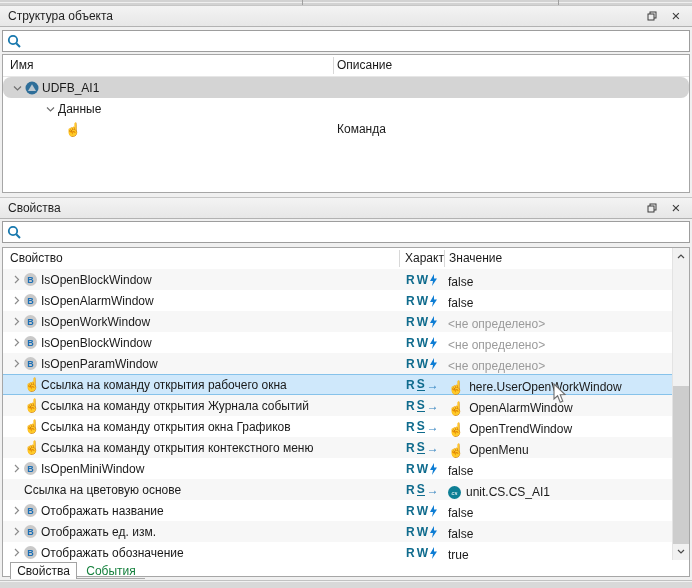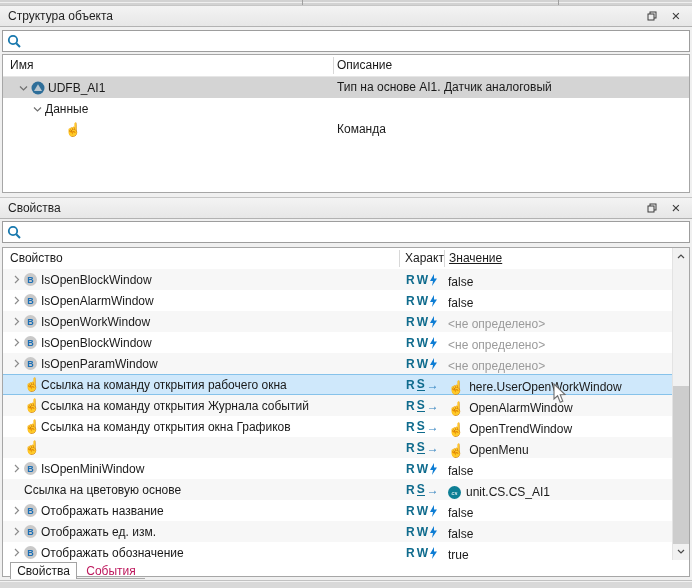--- a/index.html
+++ b/index.html
@@ -40,21 +40,21 @@
   .hand-glyph{color:#1c76b8;font-size:13px;line-height:13px;}
   .cs-icon{display:inline-flex;width:13px;height:13px;border-radius:50%;background:#0e7f95;color:#fff;
            font-size:6px;font-style:italic;align-items:center;justify-content:center;}
 
   
   .propsbox{position:absolute;left:2px;top:247px;width:688px;height:330px;box-sizing:border-box;
             background:#fff;border:1px solid #a6a6a6;overflow:hidden;}
   .props-header{position:relative;height:21px;border-bottom:1px solid #e6e6e6;}
   .props-header .h1{position:absolute;left:7px;top:3px;}
   .props-header .h2{position:absolute;left:402px;top:3px;}
-  .props-header .h3{position:absolute;left:446px;top:3px;text-decoration:underline;}
+  .props-header .h3{position:absolute;left:446px;top:3px;}
   .props-header .d1{position:absolute;left:396px;top:2px;width:1px;height:17px;background:#d8d8d8;}
   .props-header .d2{position:absolute;left:441px;top:2px;width:1px;height:17px;background:#d8d8d8;}
   .p-rows{position:absolute;left:0;top:21px;width:669px;}
   .p-row{position:relative;height:21px;box-sizing:border-box;border-top:1px solid transparent;border-bottom:1px solid transparent;}
   .p-row.alt{background:#f7f7f7;}
   .p-row.sel{background:#cfe8fb;border-top:1px solid #86c2ea;border-bottom:1px solid #86c2ea;}
   .p-name{position:absolute;left:0;top:0;width:396px;height:19px;display:flex;align-items:center;padding-left:6px;box-sizing:border-box;overflow:hidden;white-space:nowrap;}
   .p-chars{position:absolute;left:396px;top:0;width:45px;height:19px;display:flex;align-items:center;padding-left:7px;box-sizing:border-box;}
   .p-value{position:absolute;left:441px;top:0;width:228px;height:19px;display:flex;align-items:flex-end;padding-left:4px;box-sizing:border-box;white-space:nowrap;}
   .ch{font-weight:bold;color:#0f6b8d;margin-right:2px;}
@@ -70,21 +70,21 @@
   .vscroll{position:absolute;right:0;top:0;width:17px;height:312px;background:#f1f1f1;border-left:1px solid #e3e3e3;box-sizing:border-box;}
   .vscroll .btn{position:absolute;left:0;width:16px;height:17px;display:flex;align-items:center;justify-content:center;}
   .vscroll .up{top:0;}
   .vscroll .down{bottom:0;}
   .vscroll .thumb{position:absolute;left:0;top:138px;width:16px;height:158px;background:#cdcdcd;}
 
   
   .tabbar{position:absolute;left:0;top:562px;width:692px;height:17px;}
   .tab{position:absolute;top:0;height:17px;box-sizing:border-box;display:flex;align-items:center;justify-content:center;}
   .tab.active{left:10px;width:67px;background:#fff;border:1px solid #a4a4a4;border-bottom:none;}
-  .tab.inactive{left:77px;width:68px;color:#be185d;}
+  .tab.inactive{left:77px;width:68px;color:#15803d;}
   .tab-underline{position:absolute;left:77px;top:16px;width:68px;height:1px;background:#ababab;}
 
   .statusbar{position:absolute;left:0;top:580px;width:692px;height:8px;background:#d9d9d9;border-top:1px solid #c2c2c2;box-sizing:border-box;}
   .statusbar .hl{position:absolute;left:0;top:0;width:692px;height:1px;background:#f2f2f2;}
 
   .cursor{position:absolute;left:553px;top:383px;pointer-events:none;}
 </style>
 </head>
 <body>
 
@@ -117,38 +117,37 @@
     <input value="" style="">
   </div>
 
   <div class="treebox">
     <div class="tree-header">
       <span class="h1">Имя</span>
       <span class="div"></span>
       <span class="h2">Описание</span>
     </div>
     <div id="tree-rows">
-        <div class="t-row sel" style="padding-left: 12px;">
+        <div class="t-row sel" style="padding-left: 6px; border-radius: 8px;">
           <span class="exp">
             <svg width="9" height="8">
               <polyline points="1,2.5 4.5,6 8,2.5" fill="none" stroke="#6f6f6f" stroke-width="1.2"></polyline>
             </svg>
           </span>
           <span class="icon-slot">
             <span style="display: inline-flex;">
               <svg width="14" height="14" viewBox="0 0 14 14">
                 <circle cx="7" cy="7" r="6.5" fill="#2e6e99"></circle>
                 <polygon points="7,3.2 11,10 3,10" fill="#b9c6cf"></polygon>
               </svg>
             </span>
           </span>
           <span>UDFB_AI1</span>
-          <span class="t-desc">Тип на основе AI1. Датчик аналоговый</span>
-        </div>
-        <div class="t-row" style="padding-left: 26px;">
+        </div>
+        <div class="t-row" style="padding-left: 39px;">
           <span class="exp">
             <svg width="9" height="8">
               <polyline points="1,2.5 4.5,6 8,2.5" fill="none" stroke="#6f6f6f" stroke-width="1.2"></polyline>
             </svg>
           </span>
           <span>Данные</span>
         </div>
         <div class="t-row" style="padding-left: 46px;">
           <span class="exp"></span>
           <span class="icon-slot">
@@ -373,20 +372,21 @@
             </span>
             <span>OpenTrendWindow</span>
           </div>
         </div>
         <div class="p-row alt">
           <div class="p-name">
             <span class="exp" style="width: 15px;"></span>
             <span class="icon-slot">
               <span class="hand-glyph">☝</span>
             </span>
+            <span>Ссылка на команду открытия контекстного меню</span>
           </div>
           <div class="p-chars">
             <span class="ch">R</span>
             <span class="ch su">S</span>
             <span class="ar">→</span>
           </div>
           <div class="p-value">
             <span class="val-icon">
               <span class="hand-glyph">☝</span>
             </span>

